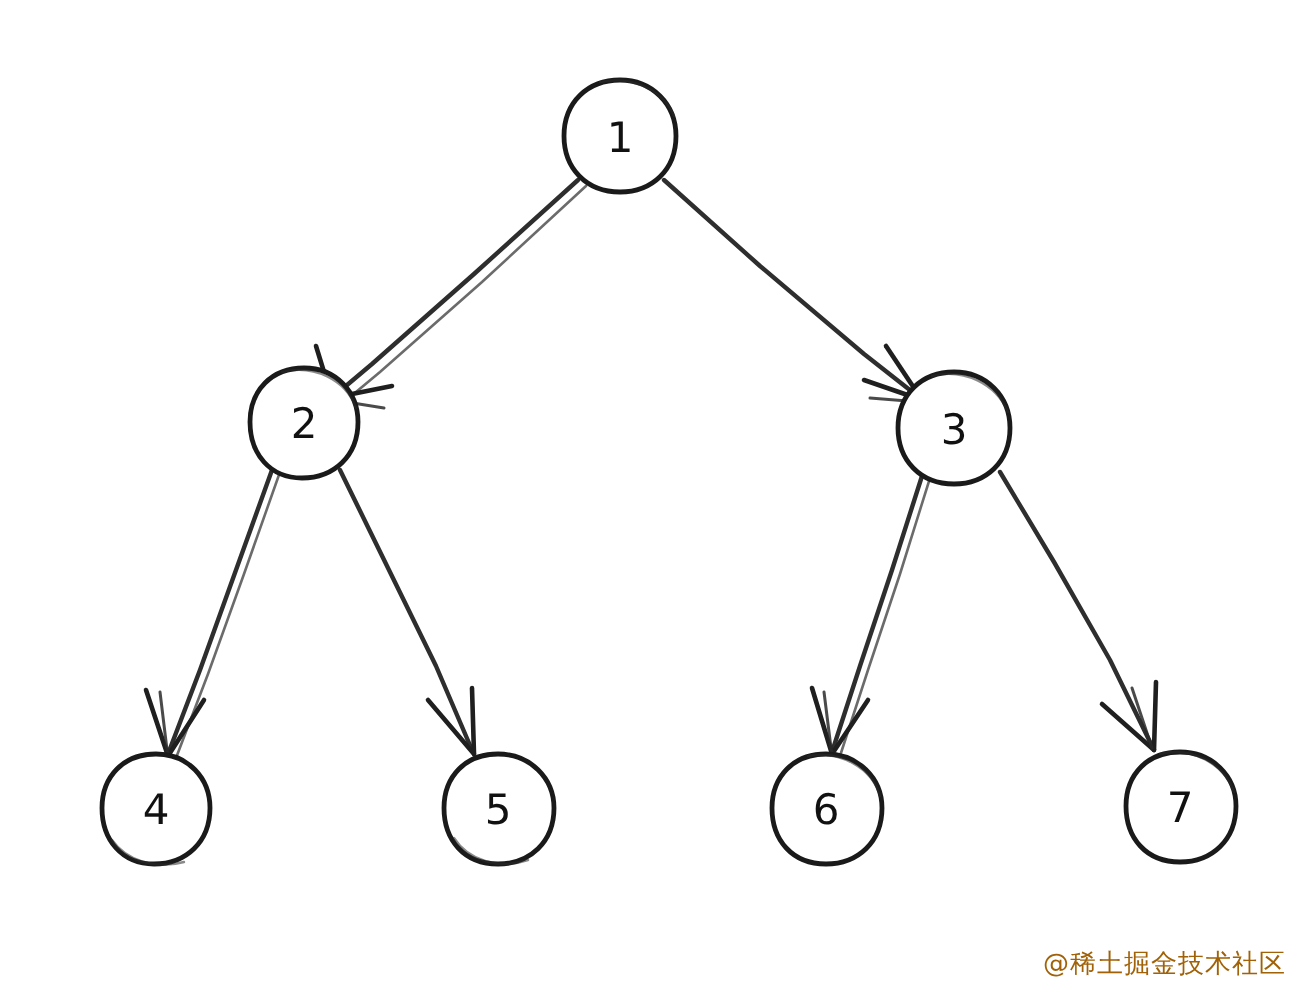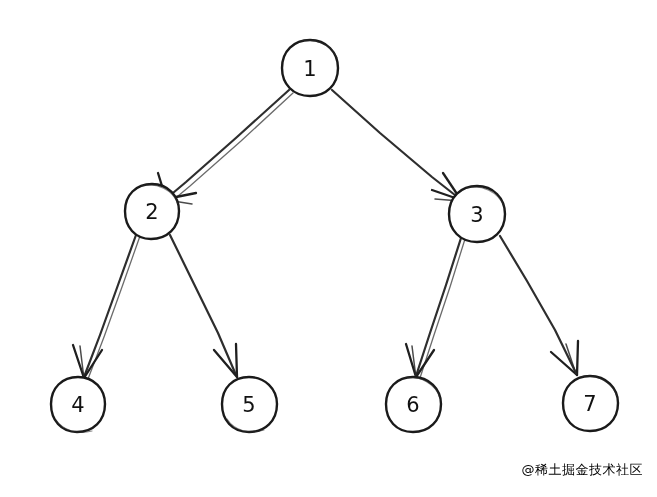--- a/index.html
+++ b/index.html
@@ -72,22 +72,22 @@
   .arrow-head-thin {
     fill: none;
     stroke: #2a2a2a;
     stroke-width: 1.5;
     stroke-linecap: round;
     opacity: 0.85;
   }
   #watermark {
     position: absolute;
     right: 14px;
-    bottom: 18px;
-    color: #000000;
+    bottom: 6px;
+    color: #a16207;
     font-family: "DejaVu Sans", sans-serif;
     font-size: 13px;
     letter-spacing: 0.5px;
     white-space: nowrap;
     user-select: none;
   }
 </style>
 </head>
 <body>
 

